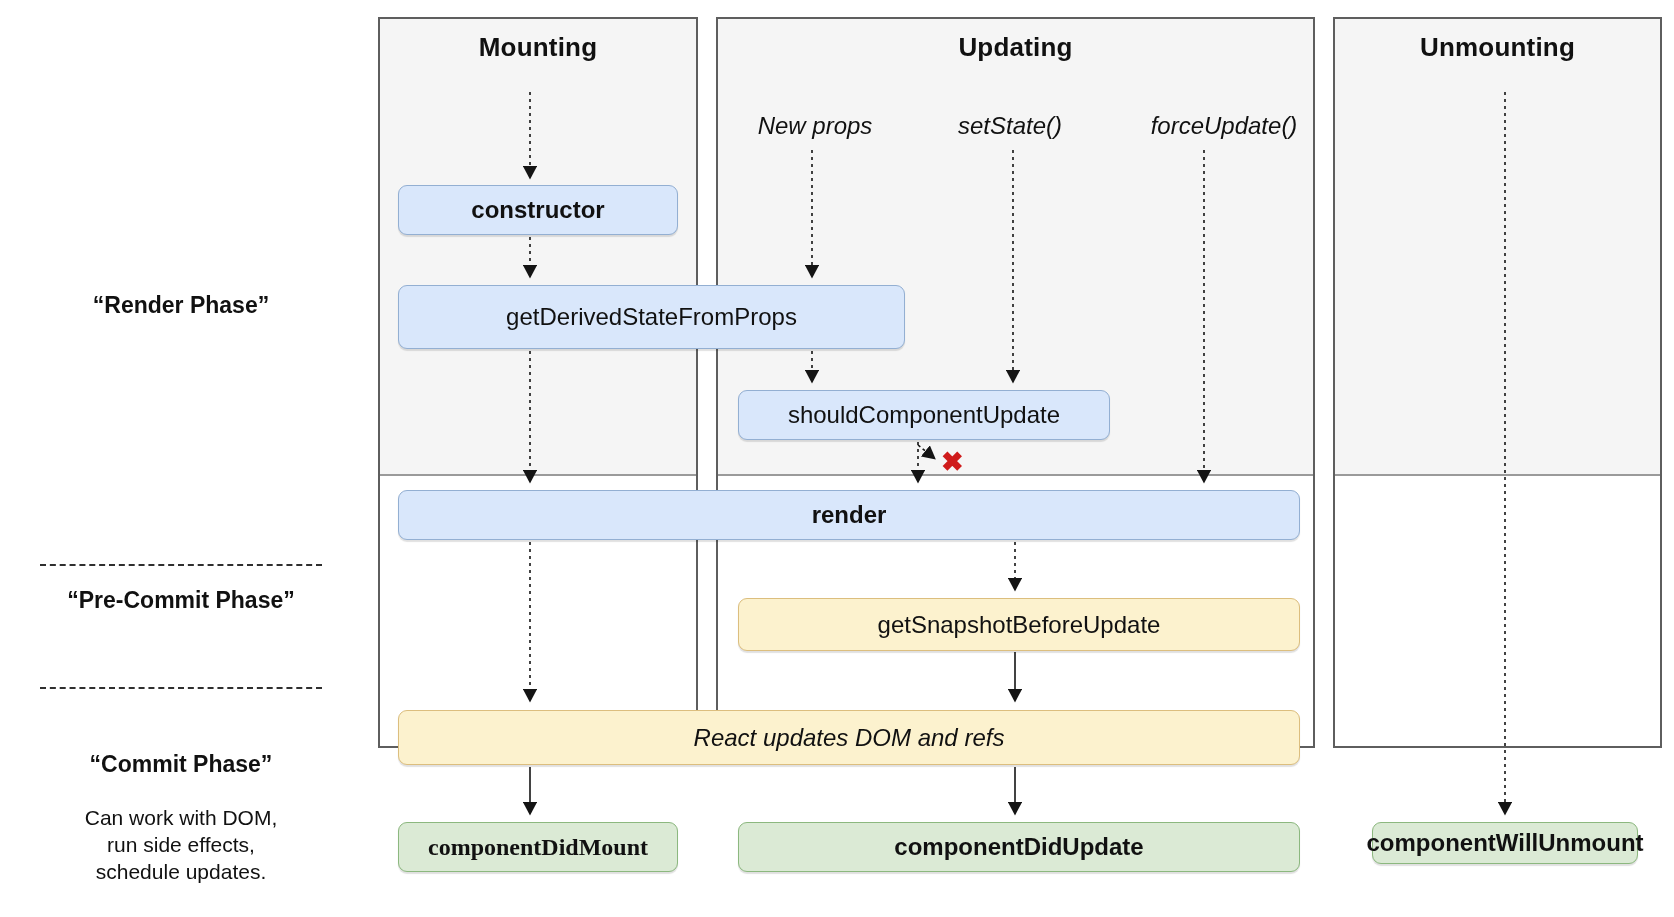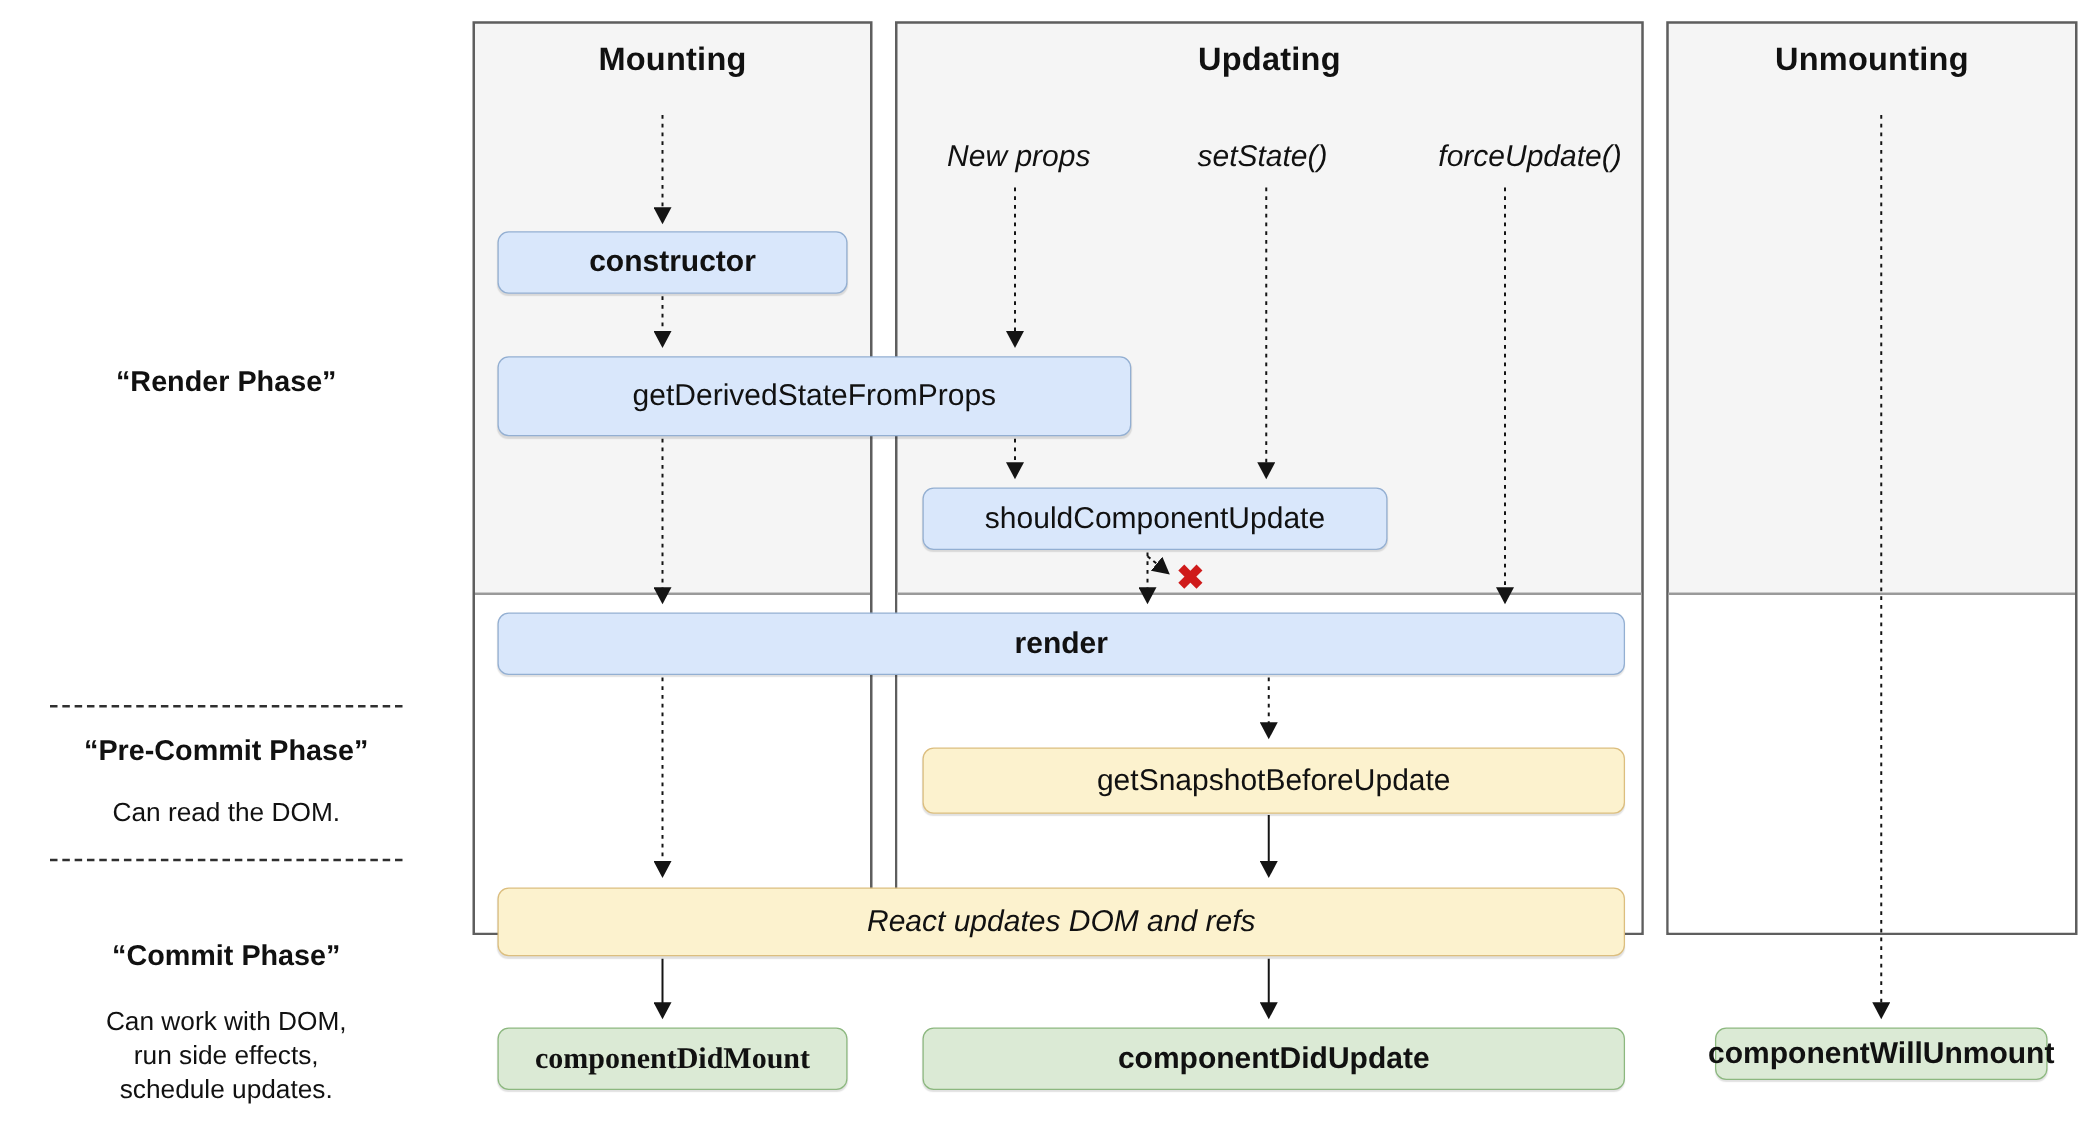--- a/index.html
+++ b/index.html
@@ -55,21 +55,20 @@
 </head>
 <body>
 
 <div class="canvas">
 
   <div class="phase-title" style="top:292px;">“Render Phase”</div>
 
   <div class="sep" style="top:564px;"></div>
 
   <div class="phase-title" style="top:587px;">“Pre-Commit Phase”</div>
-  <div class="phase-desc" style="top:637px;">Can read the DOM.</div>
 
   <div class="sep" style="top:687px;"></div>
 
   <div class="phase-title" style="top:751px;">“Commit Phase”</div>
   <div class="phase-desc" style="top:804px;">Can work with DOM,
 run side effects,
 schedule updates.</div>
 
   <div class="col" style="left:378px; width:320px;">
     <div class="col-lower"></div>

